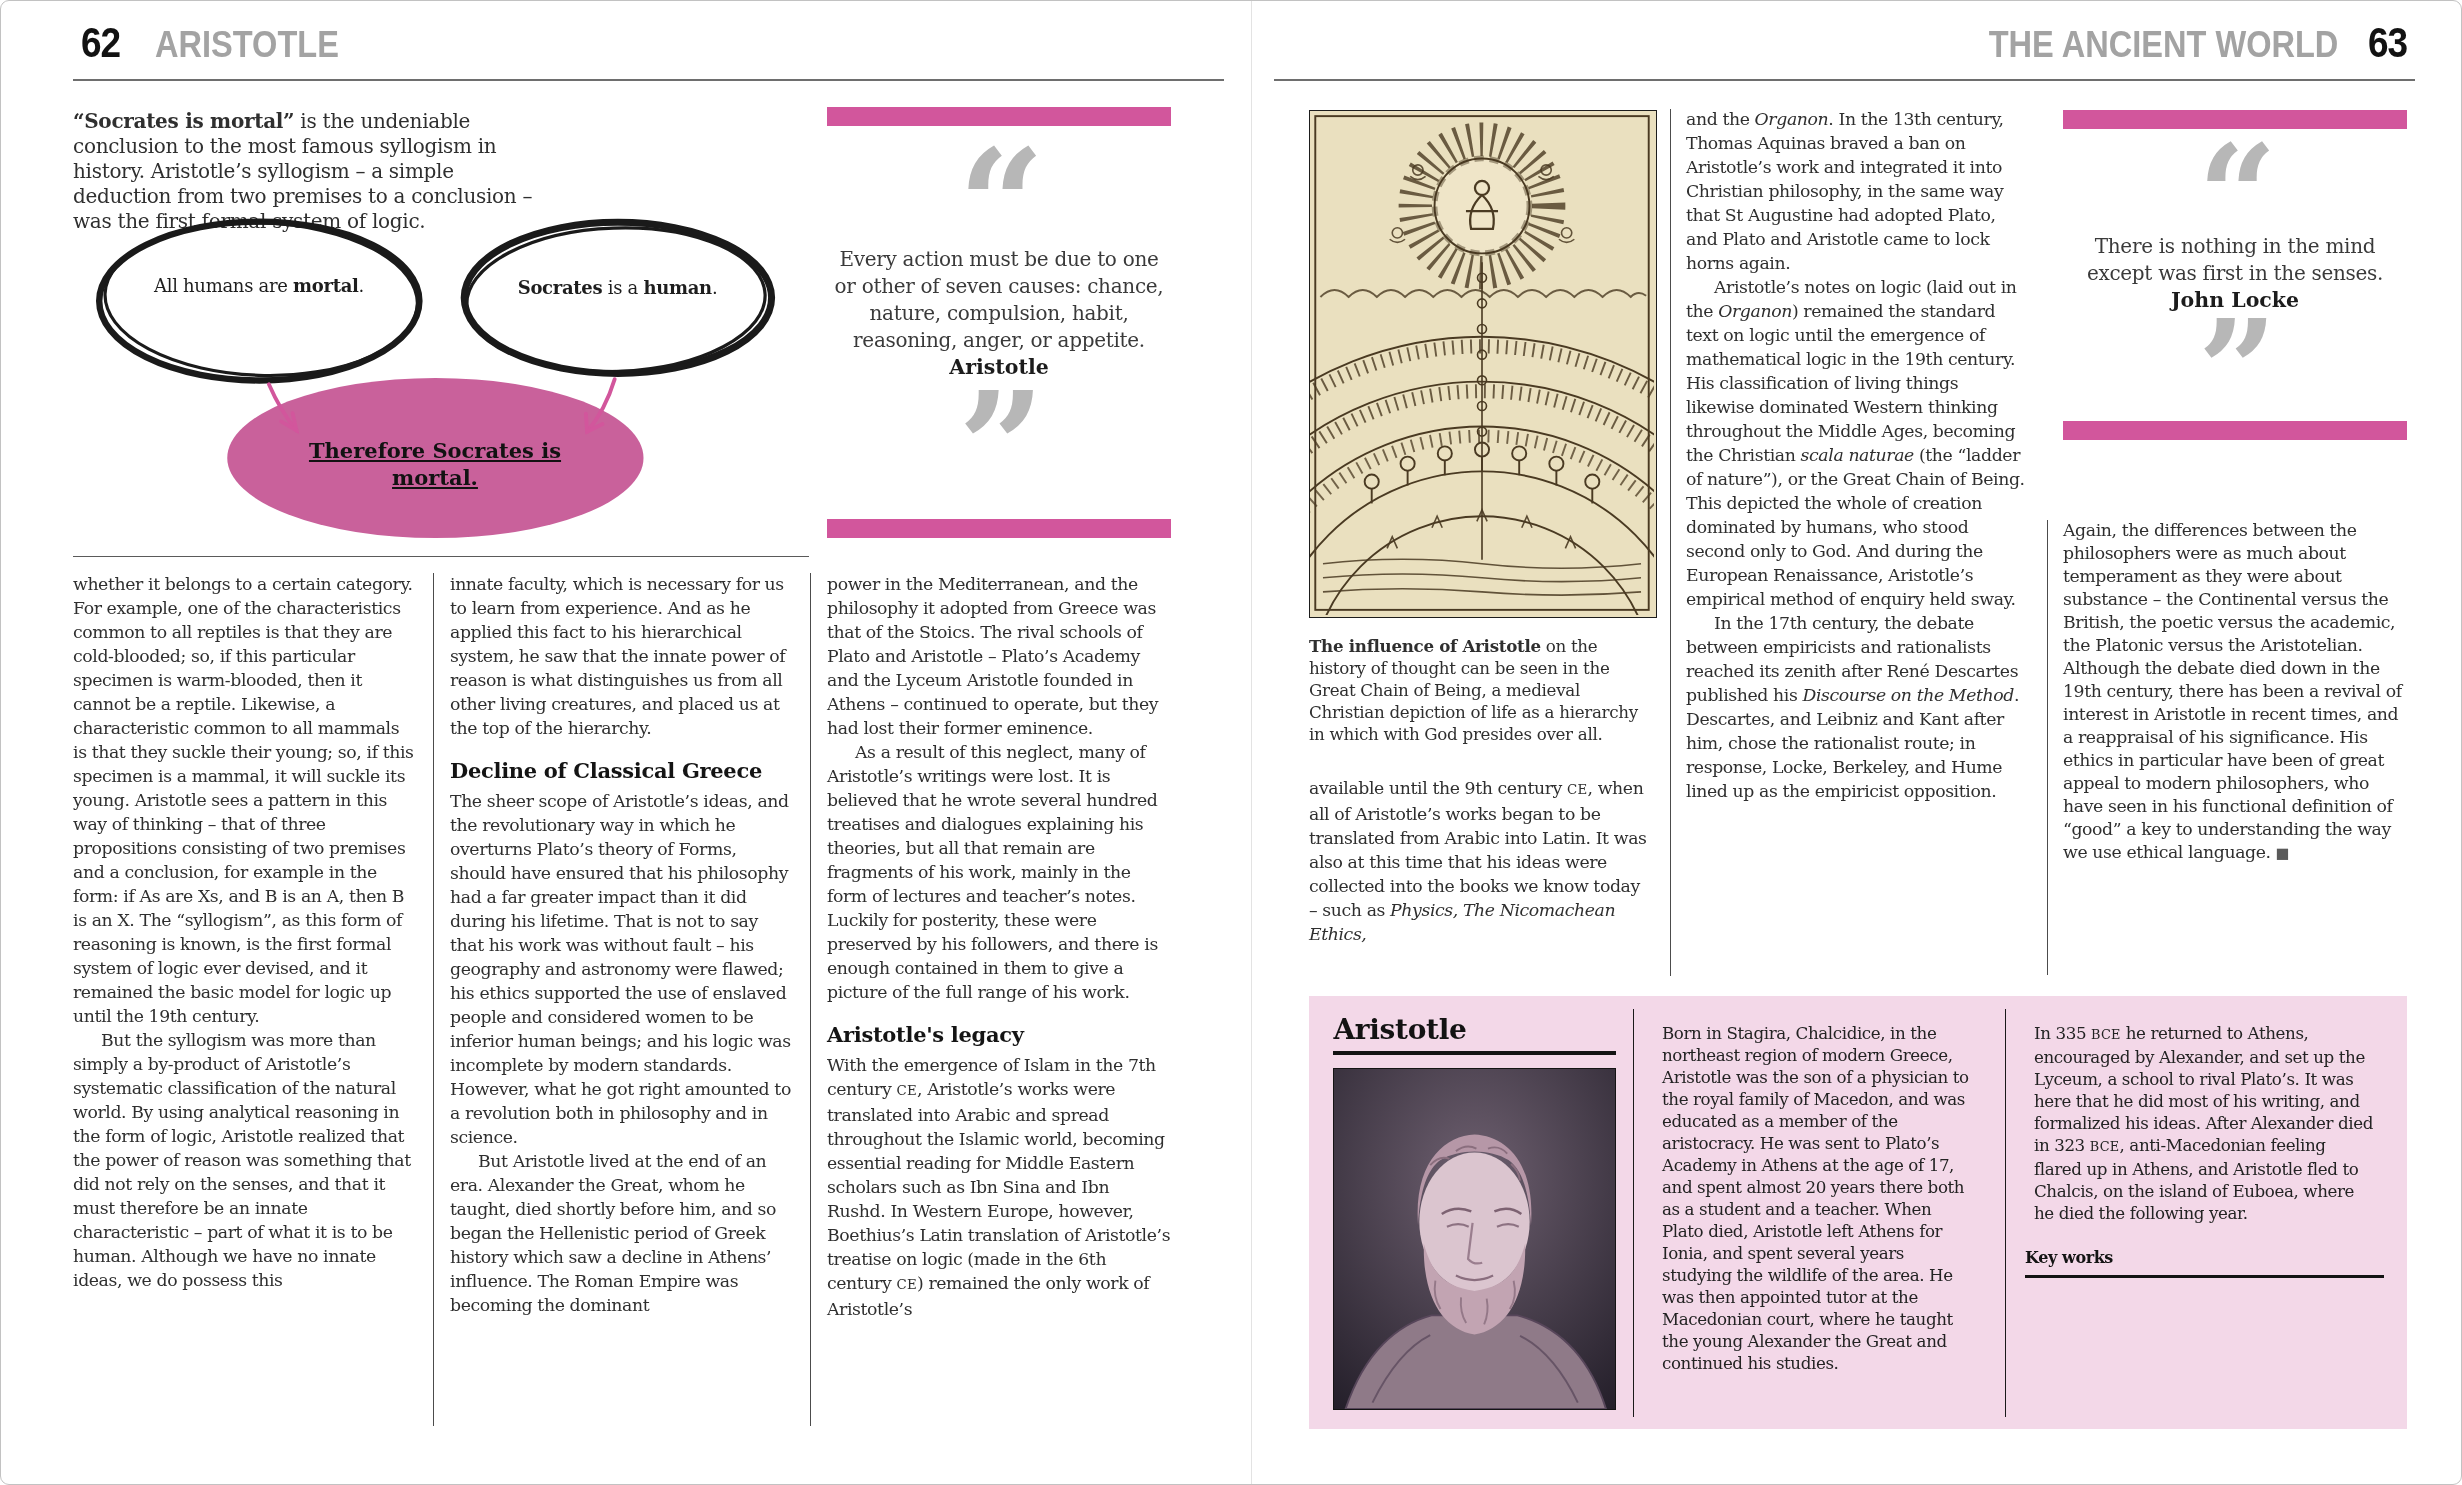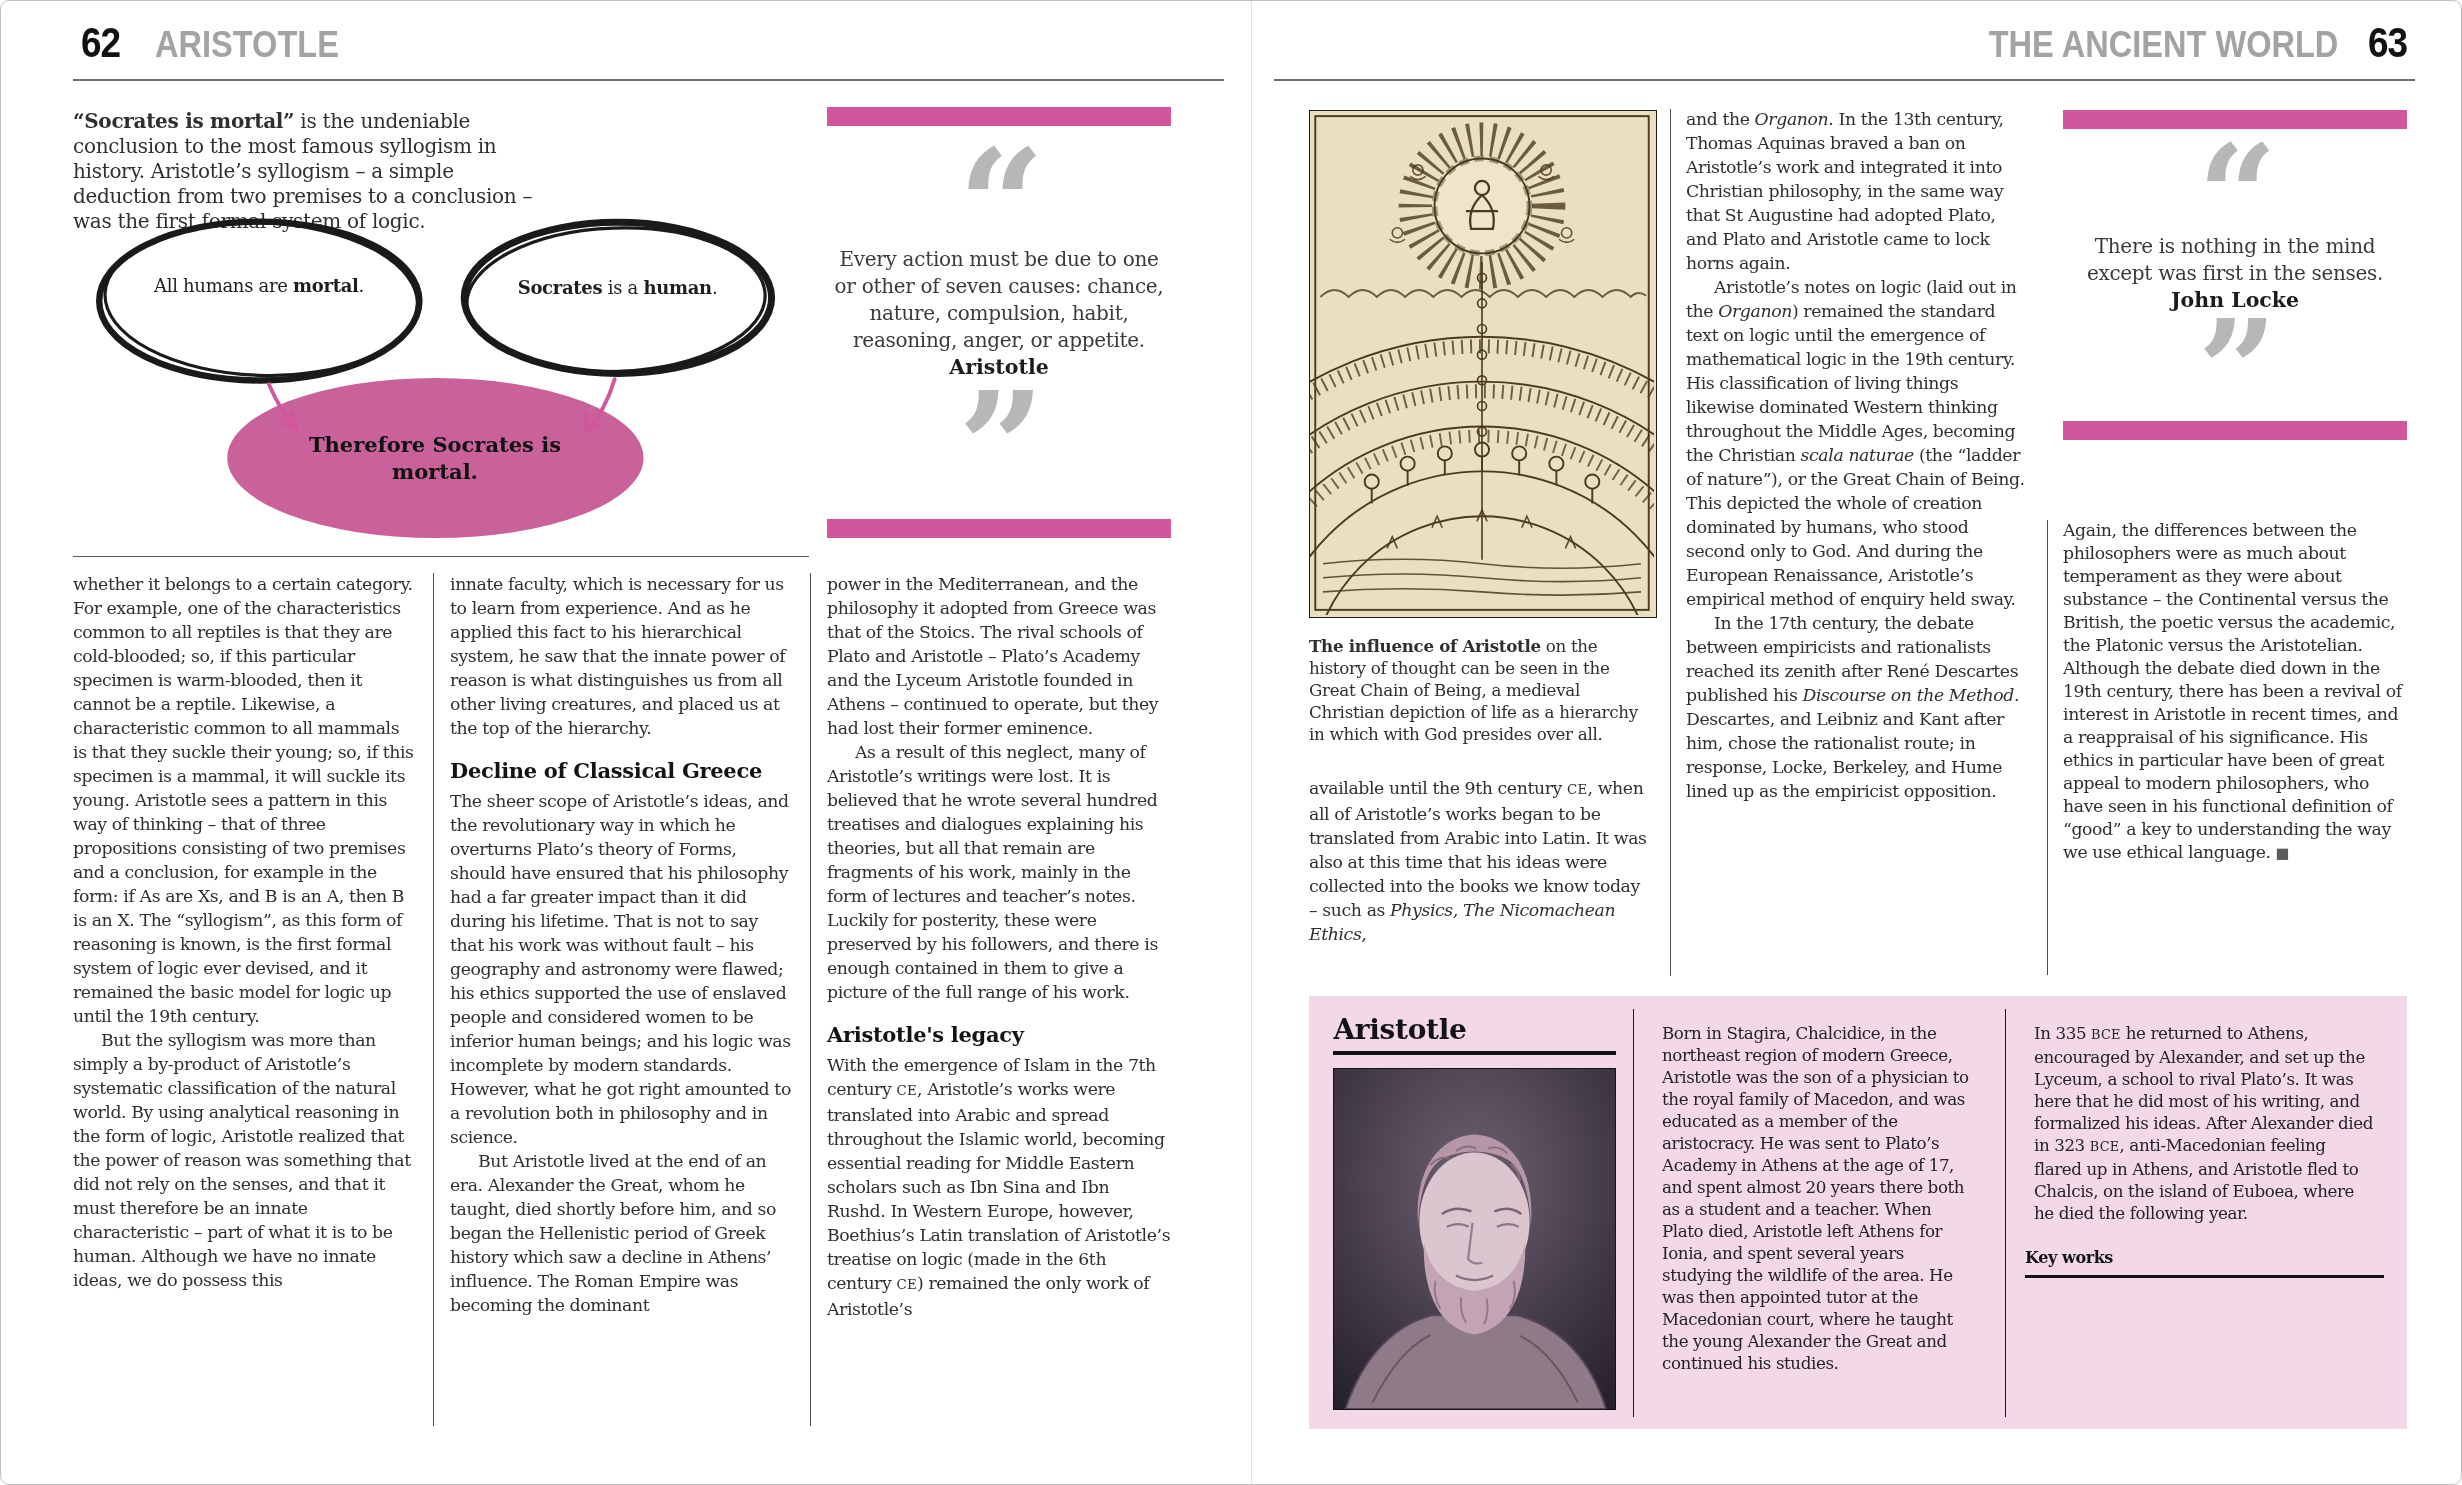--- a/index.html
+++ b/index.html
@@ -115,21 +115,21 @@
         <path d="M305 280 C 318 310 330 330 348 352"></path>
         <path d="M324 338 L 348 352 L 342 325"></path>
       </g>
       <g stroke="#d2569c" stroke-width="6" fill="none" stroke-linecap="round">
         <path d="M845 272 C 835 305 822 330 802 354"></path>
         <path d="M800 326 L 802 354 L 826 342"></path>
       </g>
     </svg>
     <div class="dg-label" style="left:45px;top:69px;width:282px;">All humans are <b>mortal</b>.</div>
     <div class="dg-label" style="left:410px;top:71px;width:269px;"><b>Socrates</b> is a <b>human</b>.</div>
-    <div class="dg-conc" style="left:221px;top:226px;width:282px;">Therefore Socrates is mortal.</div>
+    <div class="dg-conc" style="left:221px;top:232px;width:282px;text-decoration:underline;">Therefore Socrates is mortal.</div>
   </div>
 
   <div class="hrule" style="left:72px;top:555px;width:736px;background:#5a5a5a;height:1.3px;"></div>
 
   <div class="pullquote" style="left:826px;top:106px;height:431px;">
     <div class="pinkbar"></div>
     <div class="qmark" style="margin-top:19px;">“</div>
     <div class="pq-text">Every action must be due to one or other of seven causes: chance, nature, compulsion, habit, reasoning, anger, or appetite.</div>
     <div class="pq-attr">Aristotle</div>
     <div class="qmark close" style="margin-top:9px;">”</div>

